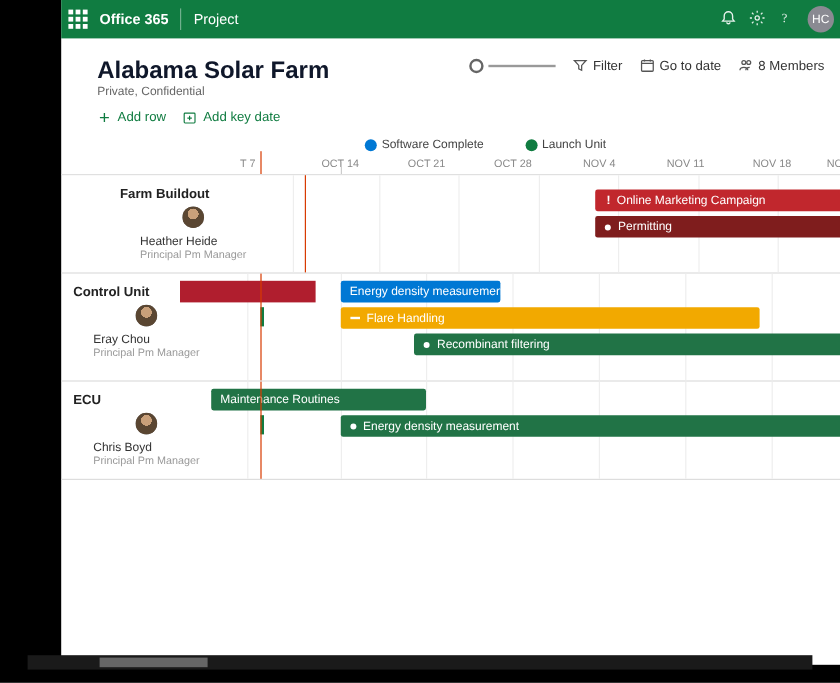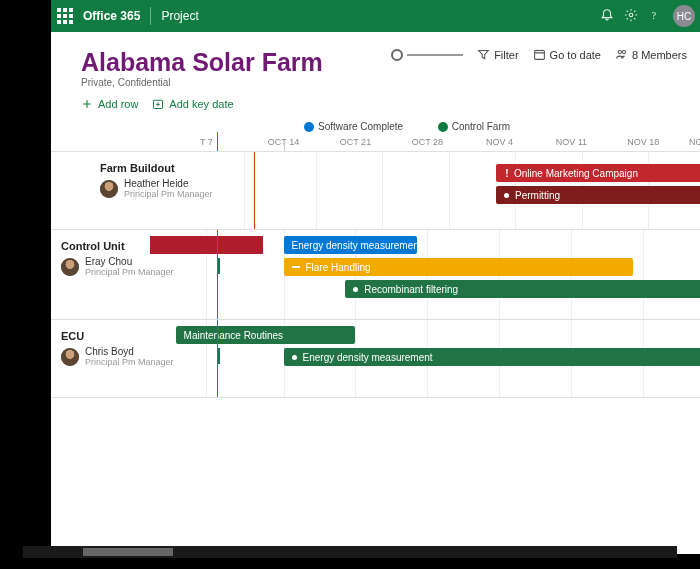--- a/index.html
+++ b/index.html
@@ -53,21 +53,21 @@
     background: #8a8a92; color: #fff; font-size: 10px;
     display: flex; align-items: center; justify-content: center;
     margin-left: 6px;
   }
   
   .project-header {
     padding: 16px 18px 10px 30px;
     display: flex;
     align-items: flex-start;
   }
-  .ph-title { font-size: 25px; font-weight: 600; color: #701a75; }
+  .ph-title { font-size: 20px; font-weight: 600; color: #0f172a; }
   .ph-sub { color: #666; font-size: 10px; margin-top: 0px; }
   .ph-right { margin-left: auto; display: flex; align-items: center; gap: 14px; font-size: 11px; color: #333; }
   .zoom {
     display: flex; align-items: center; gap: 4px;
   }
   .zoom-thumb {
     width: 12px; height: 12px; border-radius: 50%; background: #fff;
     border: 2px solid #666;
   }
   .zoom-track { width: 56px; height: 2px; background: #999; }
@@ -141,21 +141,21 @@
     display: flex;
     border-bottom: 1px solid #ddd;
     position: relative;
   }
   .group-label {
     width: 140px;
     flex-shrink: 0;
     padding: 10px 8px 10px 10px;
   }
   .group-title { font-size: 11px; font-weight: 600; color: #222; margin-bottom: 4px; }
-  .owner { display: flex; align-items: center; gap: 6px; }
+  .owner { display: flex; align-items: center; gap: 6px; flex-direction: column; }
   .owner-av {
     width: 18px; height: 18px; border-radius: 50%;
     background: #777; overflow: hidden;
     flex-shrink: 0;
     position: relative;
   }
   .owner-av::after {
     content: ""; position: absolute; inset: 0;
     background: radial-gradient(circle at 50% 35%, #c9a07a 0 30%, #5a4632 31% 100%);
   }
@@ -336,21 +336,21 @@
           <div class="tl-date" style="left: 60%;">NOV 4</div>
           <div class="tl-date" style="left: 74%;">NOV 11</div>
           <div class="tl-date" style="left: 88%;">NOV 18</div>
           <div class="tl-date" style="left: 100%;">NOV 25</div>
           <div class="milestone" style="left: 22%;">
             <div class="ms-dot" style="background: rgb(0, 120, 212);"></div>
             <span>Software Complete</span>
           </div>
           <div class="milestone" style="left: 48%;">
             <div class="ms-dot" style="background: rgb(16, 124, 65);"></div>
-            <span>Control Farm</span>
+            <span>Launch Unit</span>
           </div>
           <div class="today-line" style="left: 5%; top: 14px;"></div>
           <div style="position: absolute; left: 18%; bottom: 0px; width: 1px; height: 10px; background: rgb(204, 204, 204);"></div>
         </div>
     </div>
     <div class="rows" id="rows">
         <div class="group" style="min-height: 78px; padding-left: 39px;">
           <div class="group-label">
             <div class="group-title">Farm Buildout</div>
             <div class="owner">

